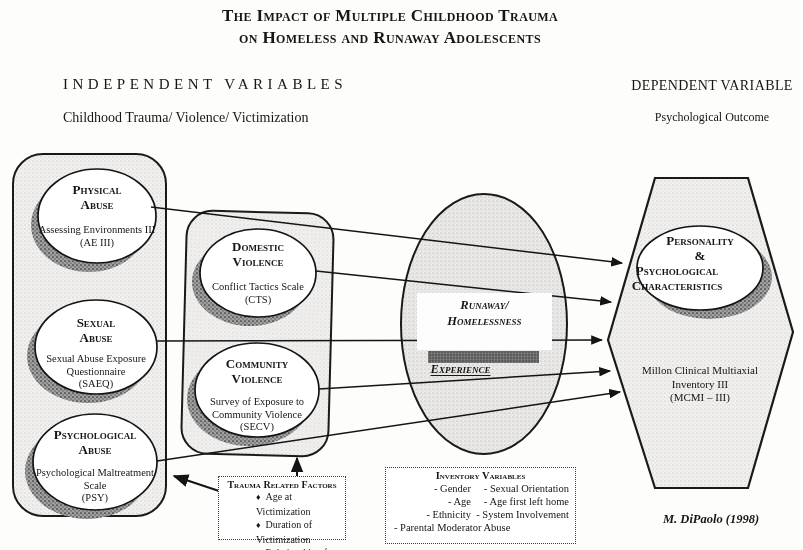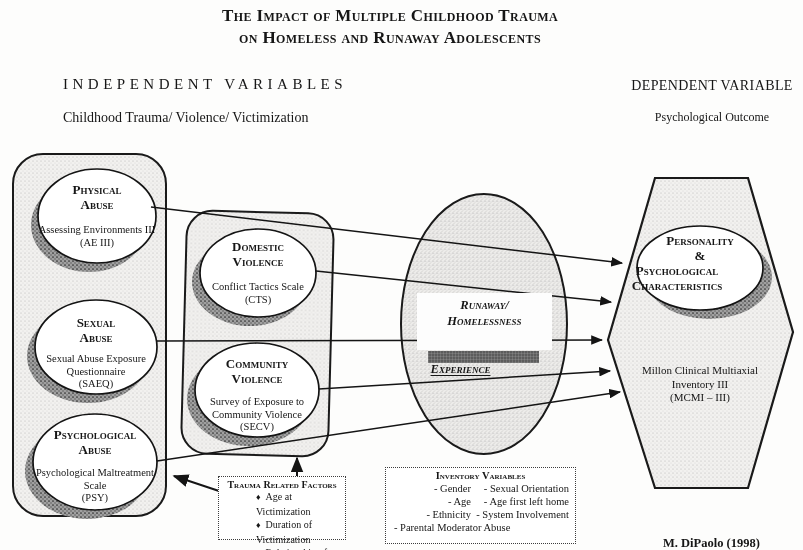--- a/index.html
+++ b/index.html
@@ -166,15 +166,15 @@
       </div>
       <div class="modcol" style="width:56%;">
         <div>- Sexual Orientation</div>
         <div>- Age first left home</div>
         <div>- System Involvement</div>
       </div>
     </div>
     <div class="modfull">- Parental Moderator Abuse</div>
   </div>
 
-  <div class="t credit" style="left:663px;top:536px;">M. DiPaolo (1998)</div>
+  <div class="t credit" style="left:663px;top:512px;font-style:italic;">M. DiPaolo (1998)</div>
 
 </div>
 
 </body></html>

